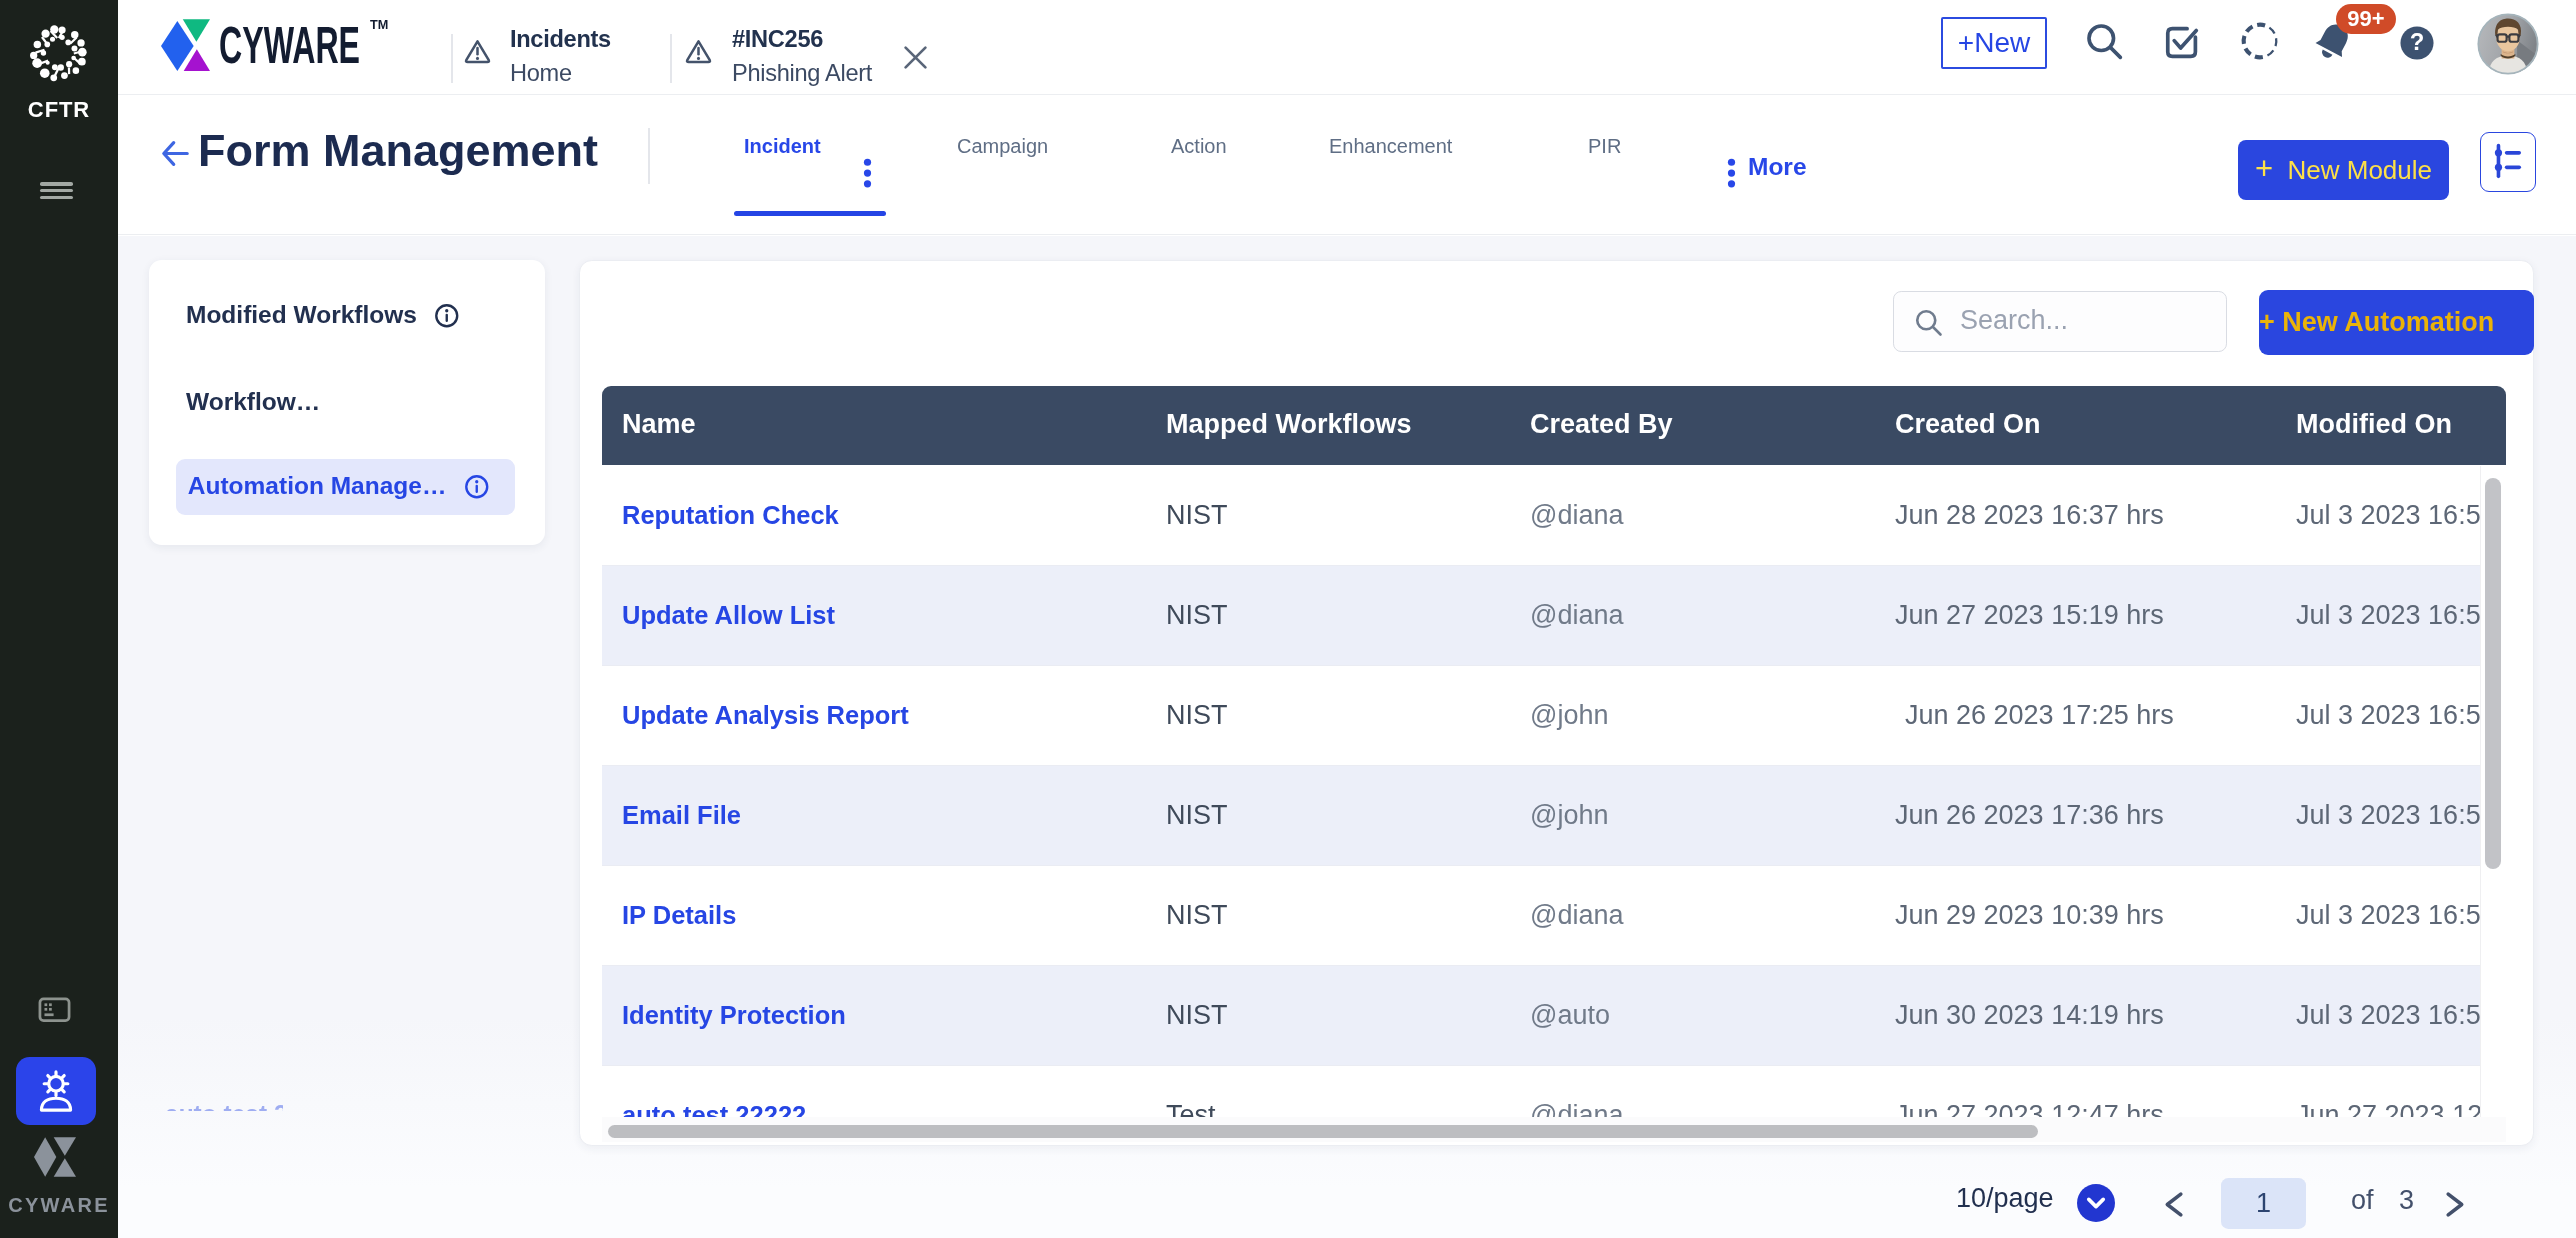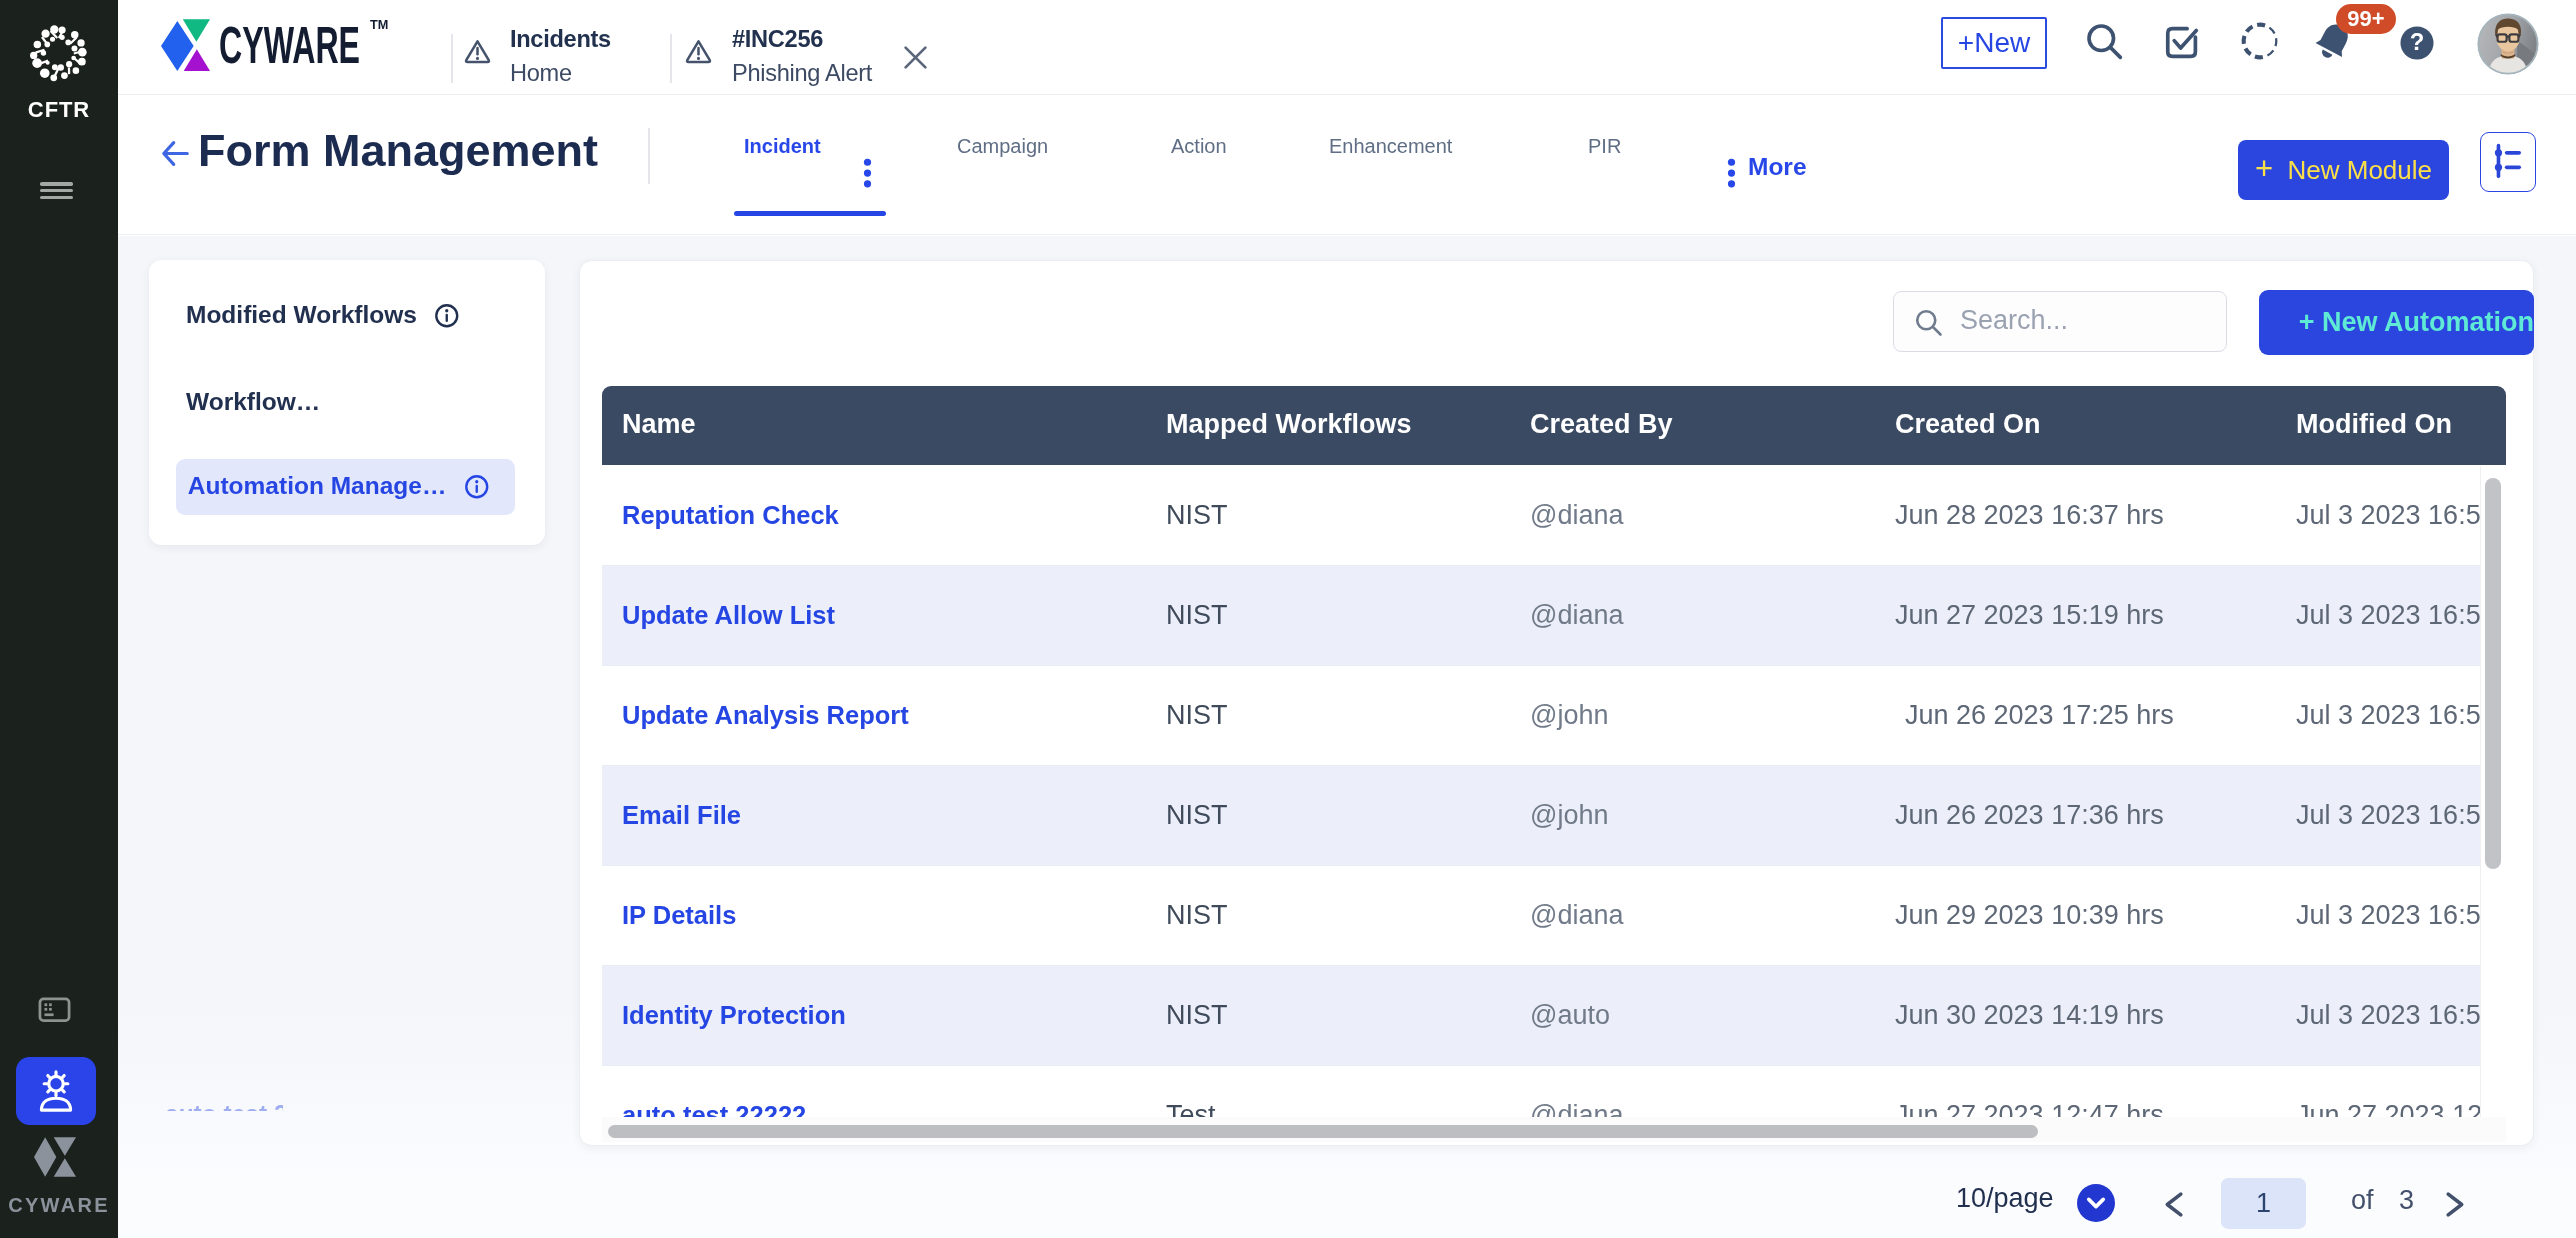--- a/index.html
+++ b/index.html
@@ -34,21 +34,21 @@
 #main { position:absolute; left:118px; top:236px; width:2458px; height:1002px; background:linear-gradient(to bottom, #f5f6fa 0%, #f5f6fa 78%, #fbfcfe 95%); z-index:1; }
 #leftcard { position:absolute; left:31px; top:23.6px; width:396px; height:285px; background:#fff; border-radius:12.7px; box-shadow:0 2.7px 9px rgba(40,50,80,0.07); }
 .lc-item { position:absolute; left:37px; font-size:24.5px; font-weight:bold; color:#22304f; }
 #lc-pill { position:absolute; left:27px; top:199px; width:339px; height:56px; background:#e3e7fc; border-radius:9px; }
 #lc-pill span { position:absolute; left:11.8px; top:13.6px; font-size:24.5px; white-space:nowrap; font-weight:bold; color:#2646e4; }
 
 #tablecard { position:absolute; left:461px; top:23.6px; width:1955px; height:886px; background:#fff; border-radius:12.7px; border:0.9px solid #ebedf2; box-shadow:0 2.7px 9px rgba(40,50,80,0.06); }
 #tc-title { position:absolute; left:26px; top:47px; font-size:33px; font-weight:bold; color:#1d2b50; }
 #tc-search { position:absolute; left:1313px; top:30px; width:334px; height:61px; border:1.8px solid #d9dce3; border-radius:8.2px; background:#fdfdfe; }
 #tc-search span { position:absolute; left:66px; top:13.6px; font-size:27px; color:#9aa2b1; }
-#new-auto { position:absolute; left:1679px; top:29px; width:275px; height:65px; background:#2a46df; border-radius:9px; color:#5eead4; font-size:27px; font-weight:bold; text-align:right; line-height:64px; }
+#new-auto { position:absolute; left:1679px; top:29px; width:275px; height:65px; background:#2a46df; border-radius:9px; color:#eab308; font-size:27px; font-weight:bold; text-align:left; line-height:64px; }
 
 #thead { position:absolute; left:22px; top:125px; width:1904px; height:79px; background:#3a4a63; border-radius:9px 9px 0 0; color:#fff; font-size:27px; font-weight:bold; }
 .th { position:absolute; top:23px; }
 #tbody { position:absolute; left:22px; top:205px; width:1878px; height:652px; overflow:hidden; }
 .row { position:relative; width:1904px; height:100px; border-bottom:0.9px solid #eaecf3; font-size:27px; }
 .row.alt { background:#eceff9; }
 .cell { position:absolute; top:34px; color:#5d6776; white-space:nowrap; }
 .cname { color:#2646e4; font-weight:bold; font-size:25.5px; top:35px; }
 .cwf { color:#3f4a5a; }
 .cby { color:#707a89; }

